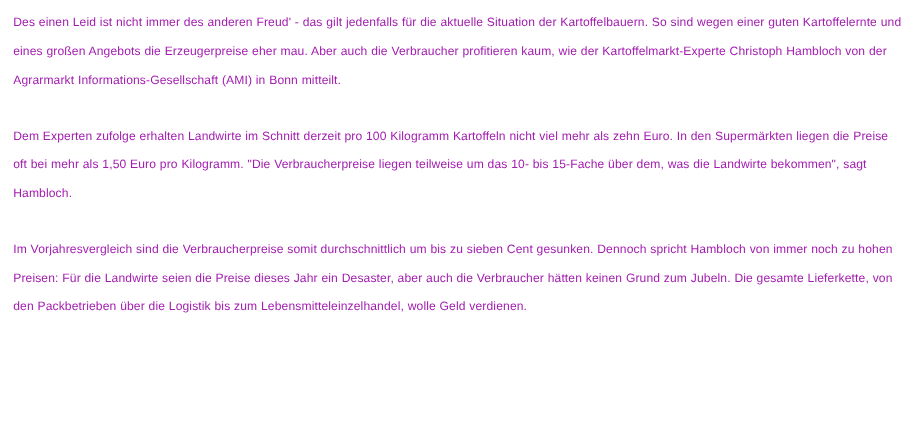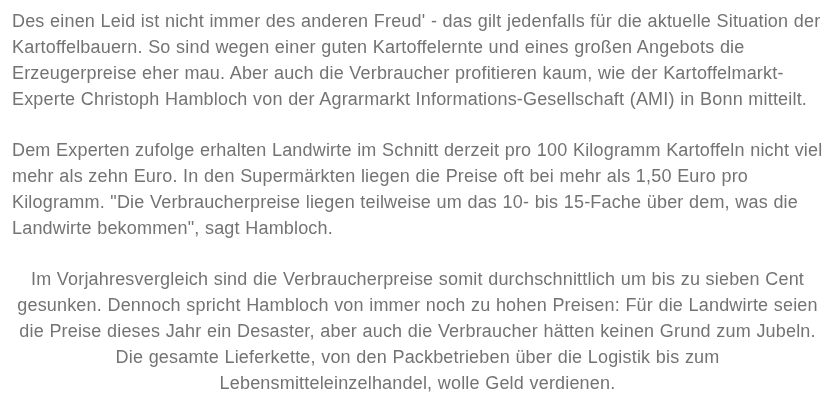--- a/index.html
+++ b/index.html
@@ -13,31 +13,30 @@
     font-family: "Liberation Sans", sans-serif;
     color: #1a1a1a;
     overflow: hidden;
   }
   .article {
     padding: 8px 12px 0 12px;
     box-sizing: border-box;
     width: 835px;
   }
   .para {
-    font-size: 18px;
+    font-size: 11px;
     line-height: 26px;
-    color: #737373;
+    color: #a21caf;
     margin: 0 0 25px 0;
     text-align: left;
     letter-spacing: 0.01em;
     word-spacing: 0.02em;
   }
   .para:last-child {
     margin-bottom: 0;
-    text-align: center;
   }
 </style>
 </head>
 <body>
 
 <div class="article">
   <p class="para">Des einen Leid ist nicht immer des anderen Freud' - das gilt jedenfalls für die aktuelle Situation der Kartoffelbauern. So sind wegen einer guten Kartoffelernte und eines großen Angebots die Erzeugerpreise eher mau. Aber auch die Verbraucher profitieren kaum, wie der Kartoffelmarkt-Experte Christoph Hambloch von der Agrarmarkt Informations-Gesellschaft (AMI) in Bonn mitteilt.</p>
   <p class="para">Dem Experten zufolge erhalten Landwirte im Schnitt derzeit pro 100 Kilogramm Kartoffeln nicht viel mehr als zehn Euro. In den Supermärkten liegen die Preise oft bei mehr als 1,50 Euro pro Kilogramm. "Die Verbraucherpreise liegen teilweise um das 10- bis 15-Fache über dem, was die Landwirte bekommen", sagt Hambloch.</p>
   <p class="para">Im Vorjahresvergleich sind die Verbraucherpreise somit durchschnittlich um bis zu sieben Cent gesunken. Dennoch spricht Hambloch von immer noch zu hohen Preisen: Für die Landwirte seien die Preise dieses Jahr ein Desaster, aber auch die Verbraucher hätten keinen Grund zum Jubeln. Die gesamte Lieferkette, von den Packbetrieben über die Logistik bis zum Lebensmitteleinzelhandel, wolle Geld verdienen.</p>
 </div>

